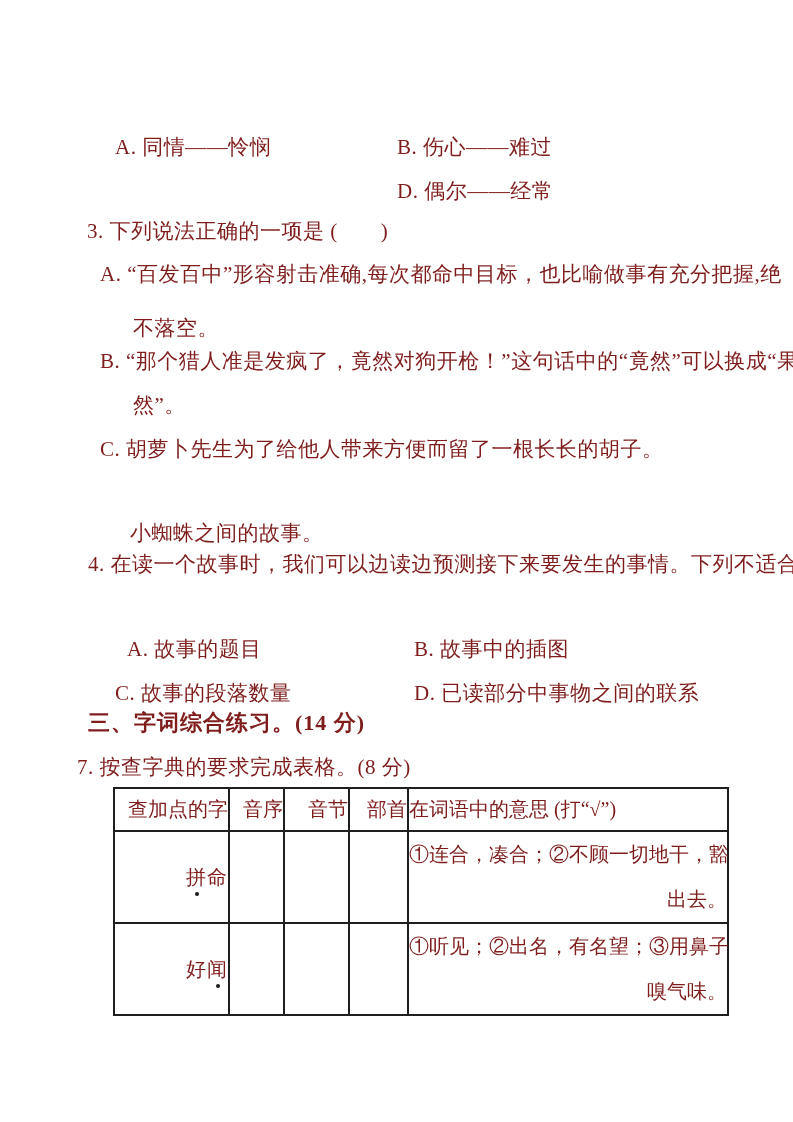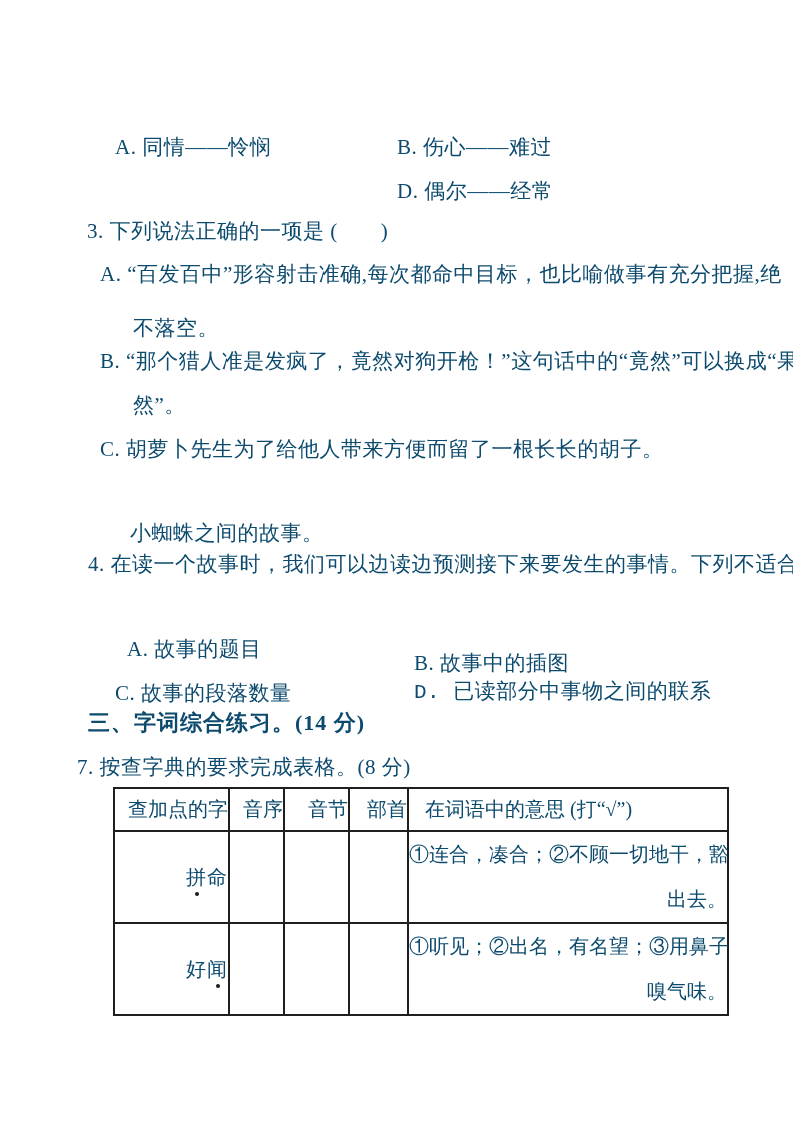--- a/index.html
+++ b/index.html
@@ -1,21 +1,21 @@
 <!DOCTYPE html>
 <html><head>
 <meta charset="utf-8">
 <style>
   html,body { margin:0; padding:0; background:#e8e8e8; }
   .page {
     position:relative;
     width:793px; height:1122px;
     margin:0 auto;
     background:#ffffff;
-    color:#0c4a6e;
+    color:#7f1d1d;
     font-family:"Liberation Serif","DejaVu Serif",serif;
     overflow:hidden;
   }
   .ln {
     position:absolute;
     white-space:nowrap;
     font-size:21px;
     line-height:24px;
     letter-spacing:0.5px;
   }
@@ -32,21 +32,21 @@
     width:614px;
   }
   table.dict-table td {
     border:2px solid #1f1f1f;
     font-size:20px;
     padding:0;
     vertical-align:middle;
     text-align:right;
   }
   td.hcell { height:41px; }
-  td.hcell.left, td.meaning { text-align:left; padding-left:16px; }
+  td.hcell.left, td.meaning { text-align:left; padding-left:0; }
   tr.r1 td { height:83px; }
   tr.r2 td { height:80px; }
   td.word { font-size:21px; letter-spacing:1px; }
   td.meaning { vertical-align:top; padding-top:9px; }
   td.meaning div { line-height:45px; white-space:nowrap; }
   .em { position:relative; display:inline-block; }
   .em::after {
     content:"";
     position:absolute;
     left:50%; bottom:-5px;
@@ -68,23 +68,23 @@
   <div class="ln" style="left:87px; top:219px;">3. 下列说法正确的一项是 (　　)</div>
   <div class="ln" style="left:100px; top:262px;">A. “百发百中”形容射击准确,每次都命中目标，也比喻做事有充分把握,绝</div>
   <div class="ln" style="left:133px; top:316px;">不落空。</div>
   <div class="ln" style="left:100px; top:349px;">B. “那个猎人准是发疯了，竟然对狗开枪！”这句话中的“竟然”可以换成“果</div>
   <div class="ln" style="left:133px; top:393px;">然”。</div>
   <div class="ln" style="left:100px; top:437px;">C. 胡萝卜先生为了给他人带来方便而留了一根长长的胡子。</div>
   <div class="ln" style="left:130px; top:521px;">小蜘蛛之间的故事。</div>
 
   <div class="ln" style="left:88px; top:552px;">4. 在读一个故事时，我们可以边读边预测接下来要发生的事情。下列不适合</div>
   <div class="ln" style="left:115px; top:637px;margin-left:12px;">A. 故事的题目</div>
-  <div class="ln" style="left:414px; top:651px;">B. 故事中的插图</div>
+  <div class="ln" style="left:414px; top:637px;">B. 故事中的插图</div>
   <div class="ln" style="left:115px; top:681px;">C. 故事的段落数量</div>
-  <div class="ln" style="left:414px; top:681px;font-family:Liberation Mono, monospace;">D. 已读部分中事物之间的联系</div>
+  <div class="ln" style="left:414px; top:681px;">D. 已读部分中事物之间的联系</div>
 
   <div class="ln hd" style="left:88px; top:711px;">三、字词综合练习。(14 分)</div>
   <div class="ln" style="left:77px; top:755px;">7. 按查字典的要求完成表格。(8 分)</div>
 
   <table class="dict-table">
     <colgroup>
       <col style="width:115px">
       <col style="width:55px">
       <col style="width:65px">
       <col style="width:59px">

